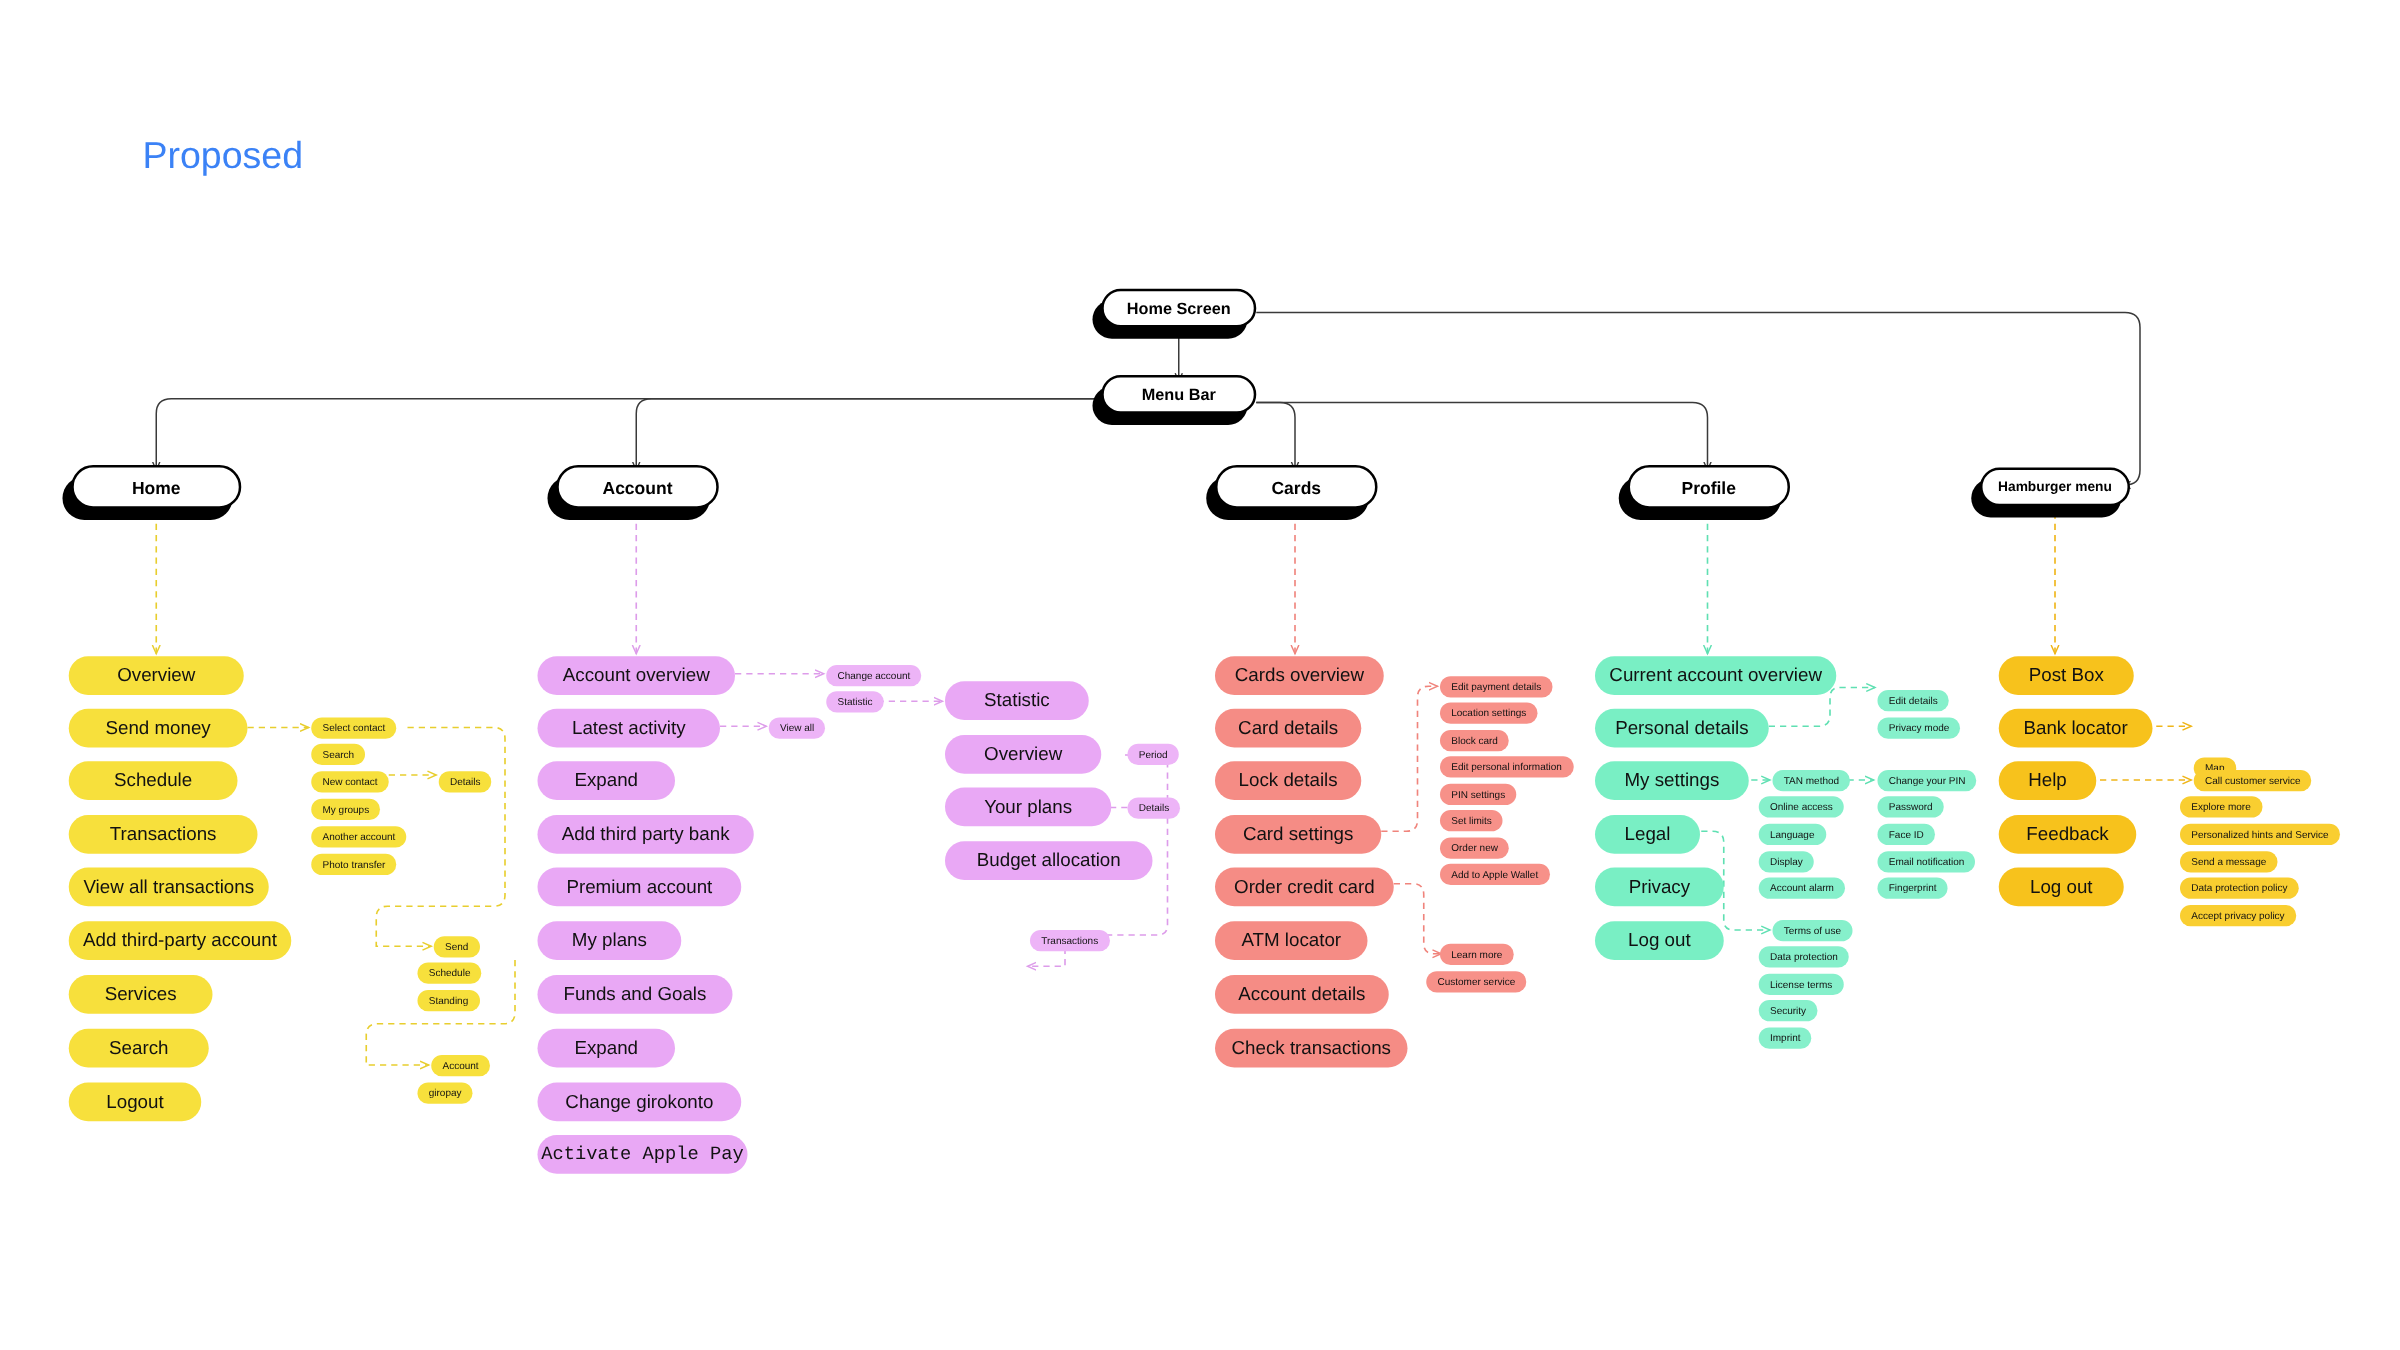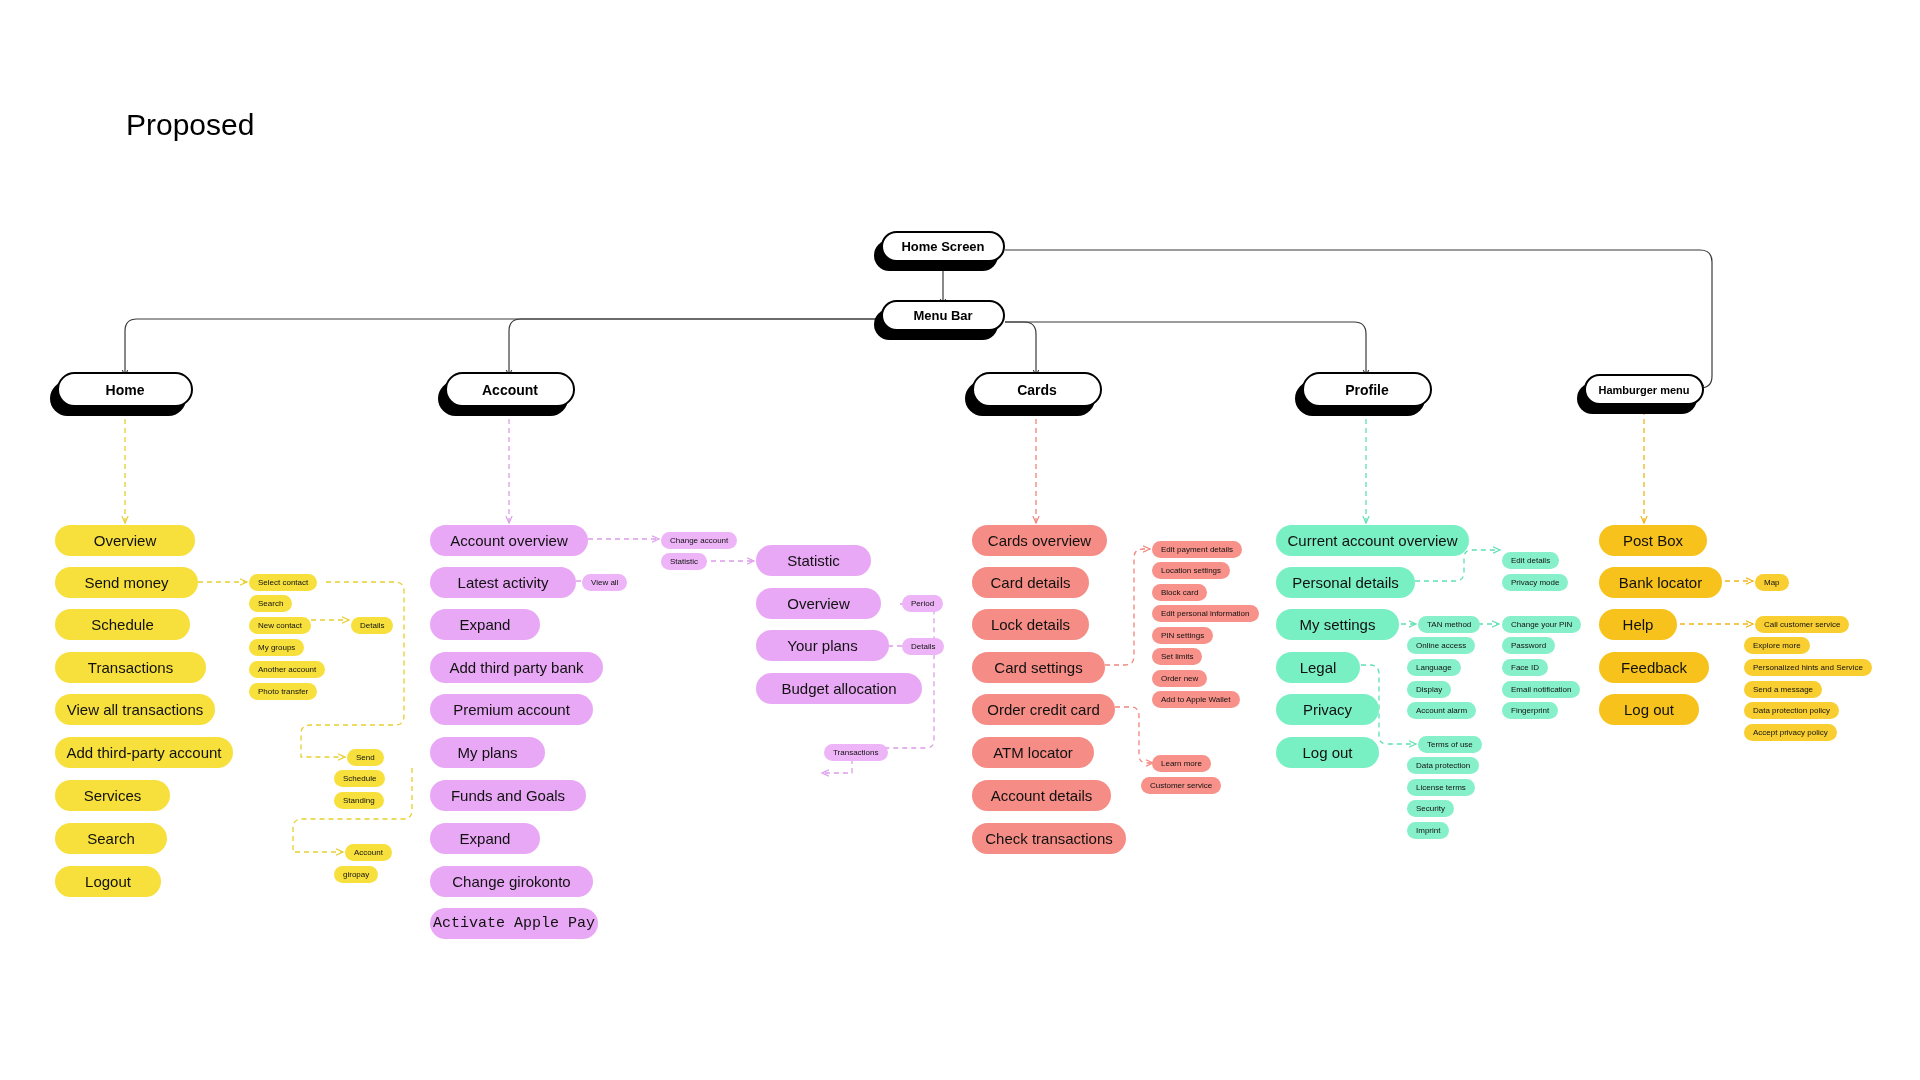--- a/index.html
+++ b/index.html
@@ -27,22 +27,22 @@
     font-weight: 700;
     line-height: 1.16;
     letter-spacing: -0.6px;
     color: #111111;
     white-space: pre-line;
     margin: 0;
   }
   #title-block .subtitle {
     font-size: 30px;
     font-weight: 400;
-    color: #000000;
-    margin: 10px 0 0 12px;
+    color: #3b82f6;
+    margin: 10px 0 0 0;
     letter-spacing: 0px;
   }
   
   .rootnode {
     position: absolute;
     display: flex; align-items: center; justify-content: center;
     background: #ffffff;
     border: 2px solid #000000;
     border-radius: 999px;
     color: #000000;
@@ -278,21 +278,21 @@
   <div class="pill lg c-purple" style="left:430px; top:908px; width:168px;font-family:Liberation Mono, monospace;">
       <span>Activate Apple Pay</span>
     </div>
 
   <div class="pill sm c-purple-sm" style="left:661px; top:532px;">
       <span>Change account</span>
     </div>
   <div class="pill sm c-purple-sm" style="left:661px; top:553px;">
       <span>Statistic</span>
     </div>
-  <div class="pill sm c-purple-sm" style="left:582px; top:574px;justify-content:flex-end;">
+  <div class="pill sm c-purple-sm" style="left:615px; top:574px;justify-content:flex-end;">
       <span>View all</span>
     </div>
 
   <div class="pill lg c-purple" style="left:756px; top:545px; width:115px;">
       <span>Statistic</span>
     </div>
   <div class="pill lg c-purple" style="left:756px; top:588px; width:125px;">
       <span>Overview</span>
     </div>
   <div class="pill lg c-purple" style="left:756px; top:630px; width:133px;">
@@ -451,21 +451,21 @@
   <div class="pill lg c-orange" style="left:1599px; top:609px; width:78px;">
       <span>Help</span>
     </div>
   <div class="pill lg c-orange" style="left:1599px; top:652px; width:110px;">
       <span>Feedback</span>
     </div>
   <div class="pill lg c-orange" style="left:1599px; top:694px; width:100px;">
       <span>Log out</span>
     </div>
 
-  <div class="pill sm c-orange-sm" style="left:1755px; top:574px;">
+  <div class="pill sm c-orange-sm" style="left:1755px; top:606px;">
       <span>Map</span>
     </div>
 
   <div class="pill sm c-orange-sm" style="left:1755px; top:616px;">
       <span>Call customer service</span>
     </div>
   <div class="pill sm c-orange-sm" style="left:1744px; top:637px;">
       <span>Explore more</span>
     </div>
   <div class="pill sm c-orange-sm" style="left:1744px; top:659px;">

